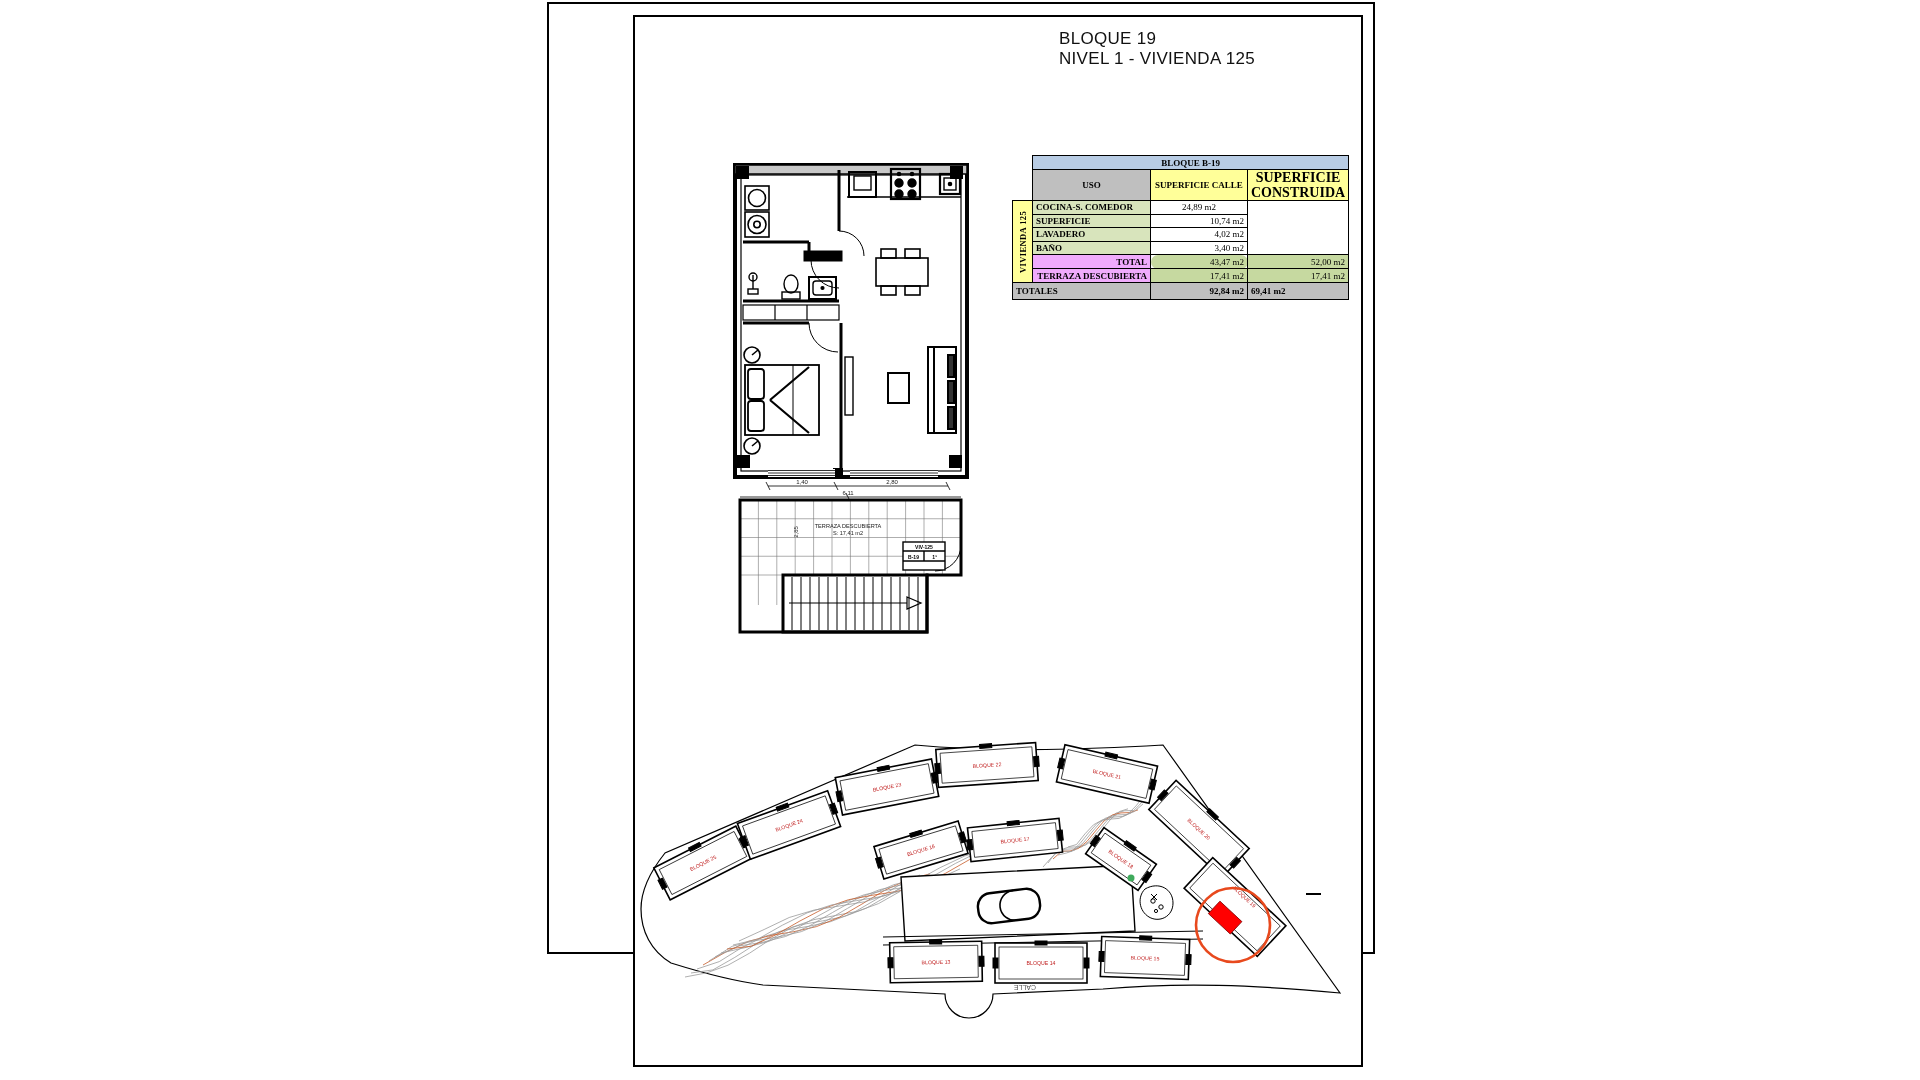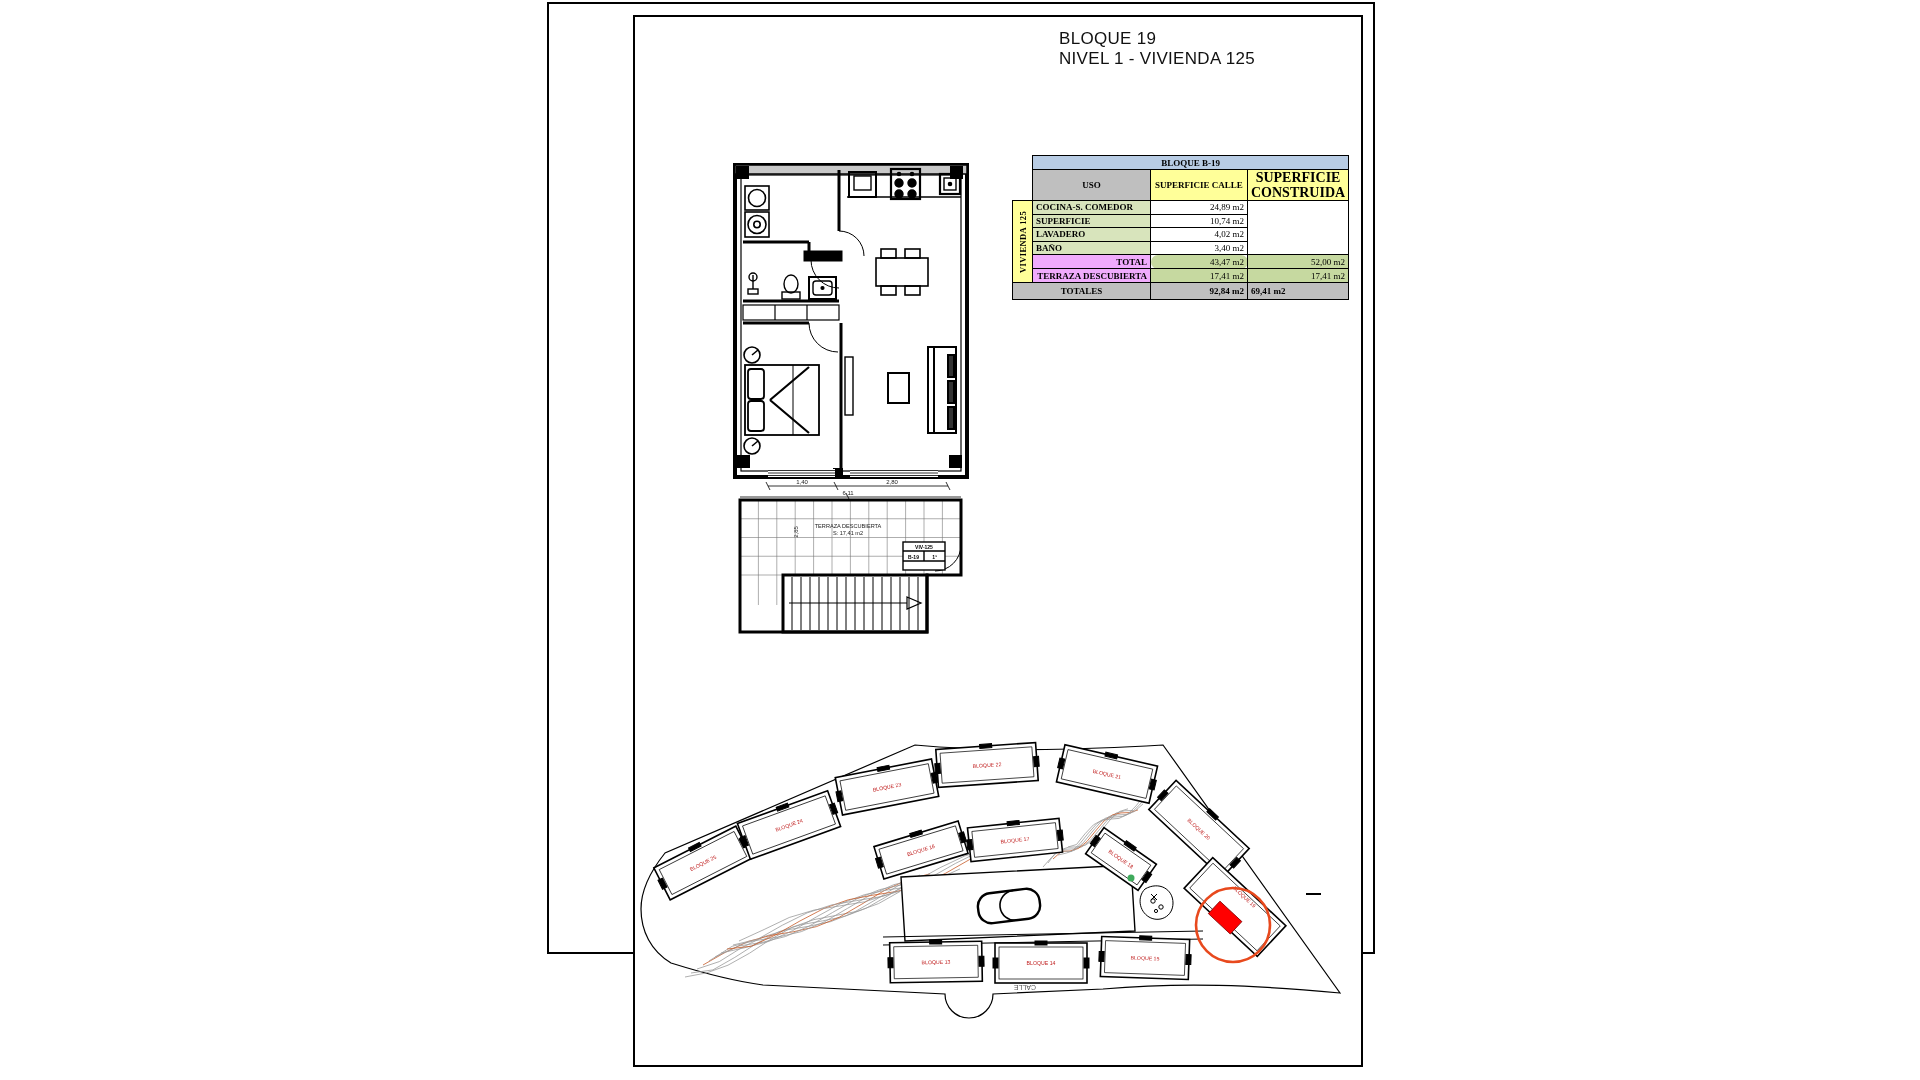--- a/index.html
+++ b/index.html
@@ -53,21 +53,21 @@
           <td class="c-yellow">SUPERFICIE CALLE</td>
           <td class="c-yellow c-wrap">SUPERFICIE CONSTRUIDA</td>
         </tr>
       </thead>
       <tbody id="areas-body">
           <tr style="height: 13.5px;">
             <td rowspan="6" class="rotcell" style="width: 20px;">
               <span class="rot">VIVIENDA 125</span>
             </td>
             <td class="lab">COCINA-S. COMEDOR</td>
-            <td class="val" style="text-align: right;">24,89 m2</td>
+            <td class="val" style="text-align: center;">24,89 m2</td>
             <td rowspan="4" class="val"></td>
           </tr>
           <tr style="height: 13.5px;">
             <td class="lab">SUPERFICIE</td>
             <td class="val" style="text-align: right;">10,74 m2</td>
           </tr>
           <tr style="height: 13.5px;">
             <td class="lab">LAVADERO</td>
             <td class="val" style="text-align: right;">4,02 m2</td>
           </tr>
@@ -81,21 +81,21 @@
             <td class="grn val" style="text-align: right;">52,00 m2</td>
           </tr>
           <tr style="height: 14px;">
             <td class="grn-lab">TERRAZA DESCUBIERTA</td>
             <td class="grn val" style="text-align: right;">17,41 m2</td>
             <td class="grn val" style="text-align: right;">17,41 m2</td>
           </tr>
         </tbody>
       <tfoot>
         <tr style="height:17px">
-          <td colspan="2" class="tot" style="text-align:center">TOTALES</td>
+          <td colspan="2" class="tot" style="">TOTALES</td>
           <td class="tot" style="text-align:right">92,84 m2</td>
           <td class="tot" style="text-align:left">69,41 m2</td>
         </tr>
       </tfoot>
     </table>
 
     <svg style="position:absolute;left:94px;top:138px;" width="242" height="482" viewBox="726 150 242 482">
       <g stroke="#000" fill="none">
 
         <g>

